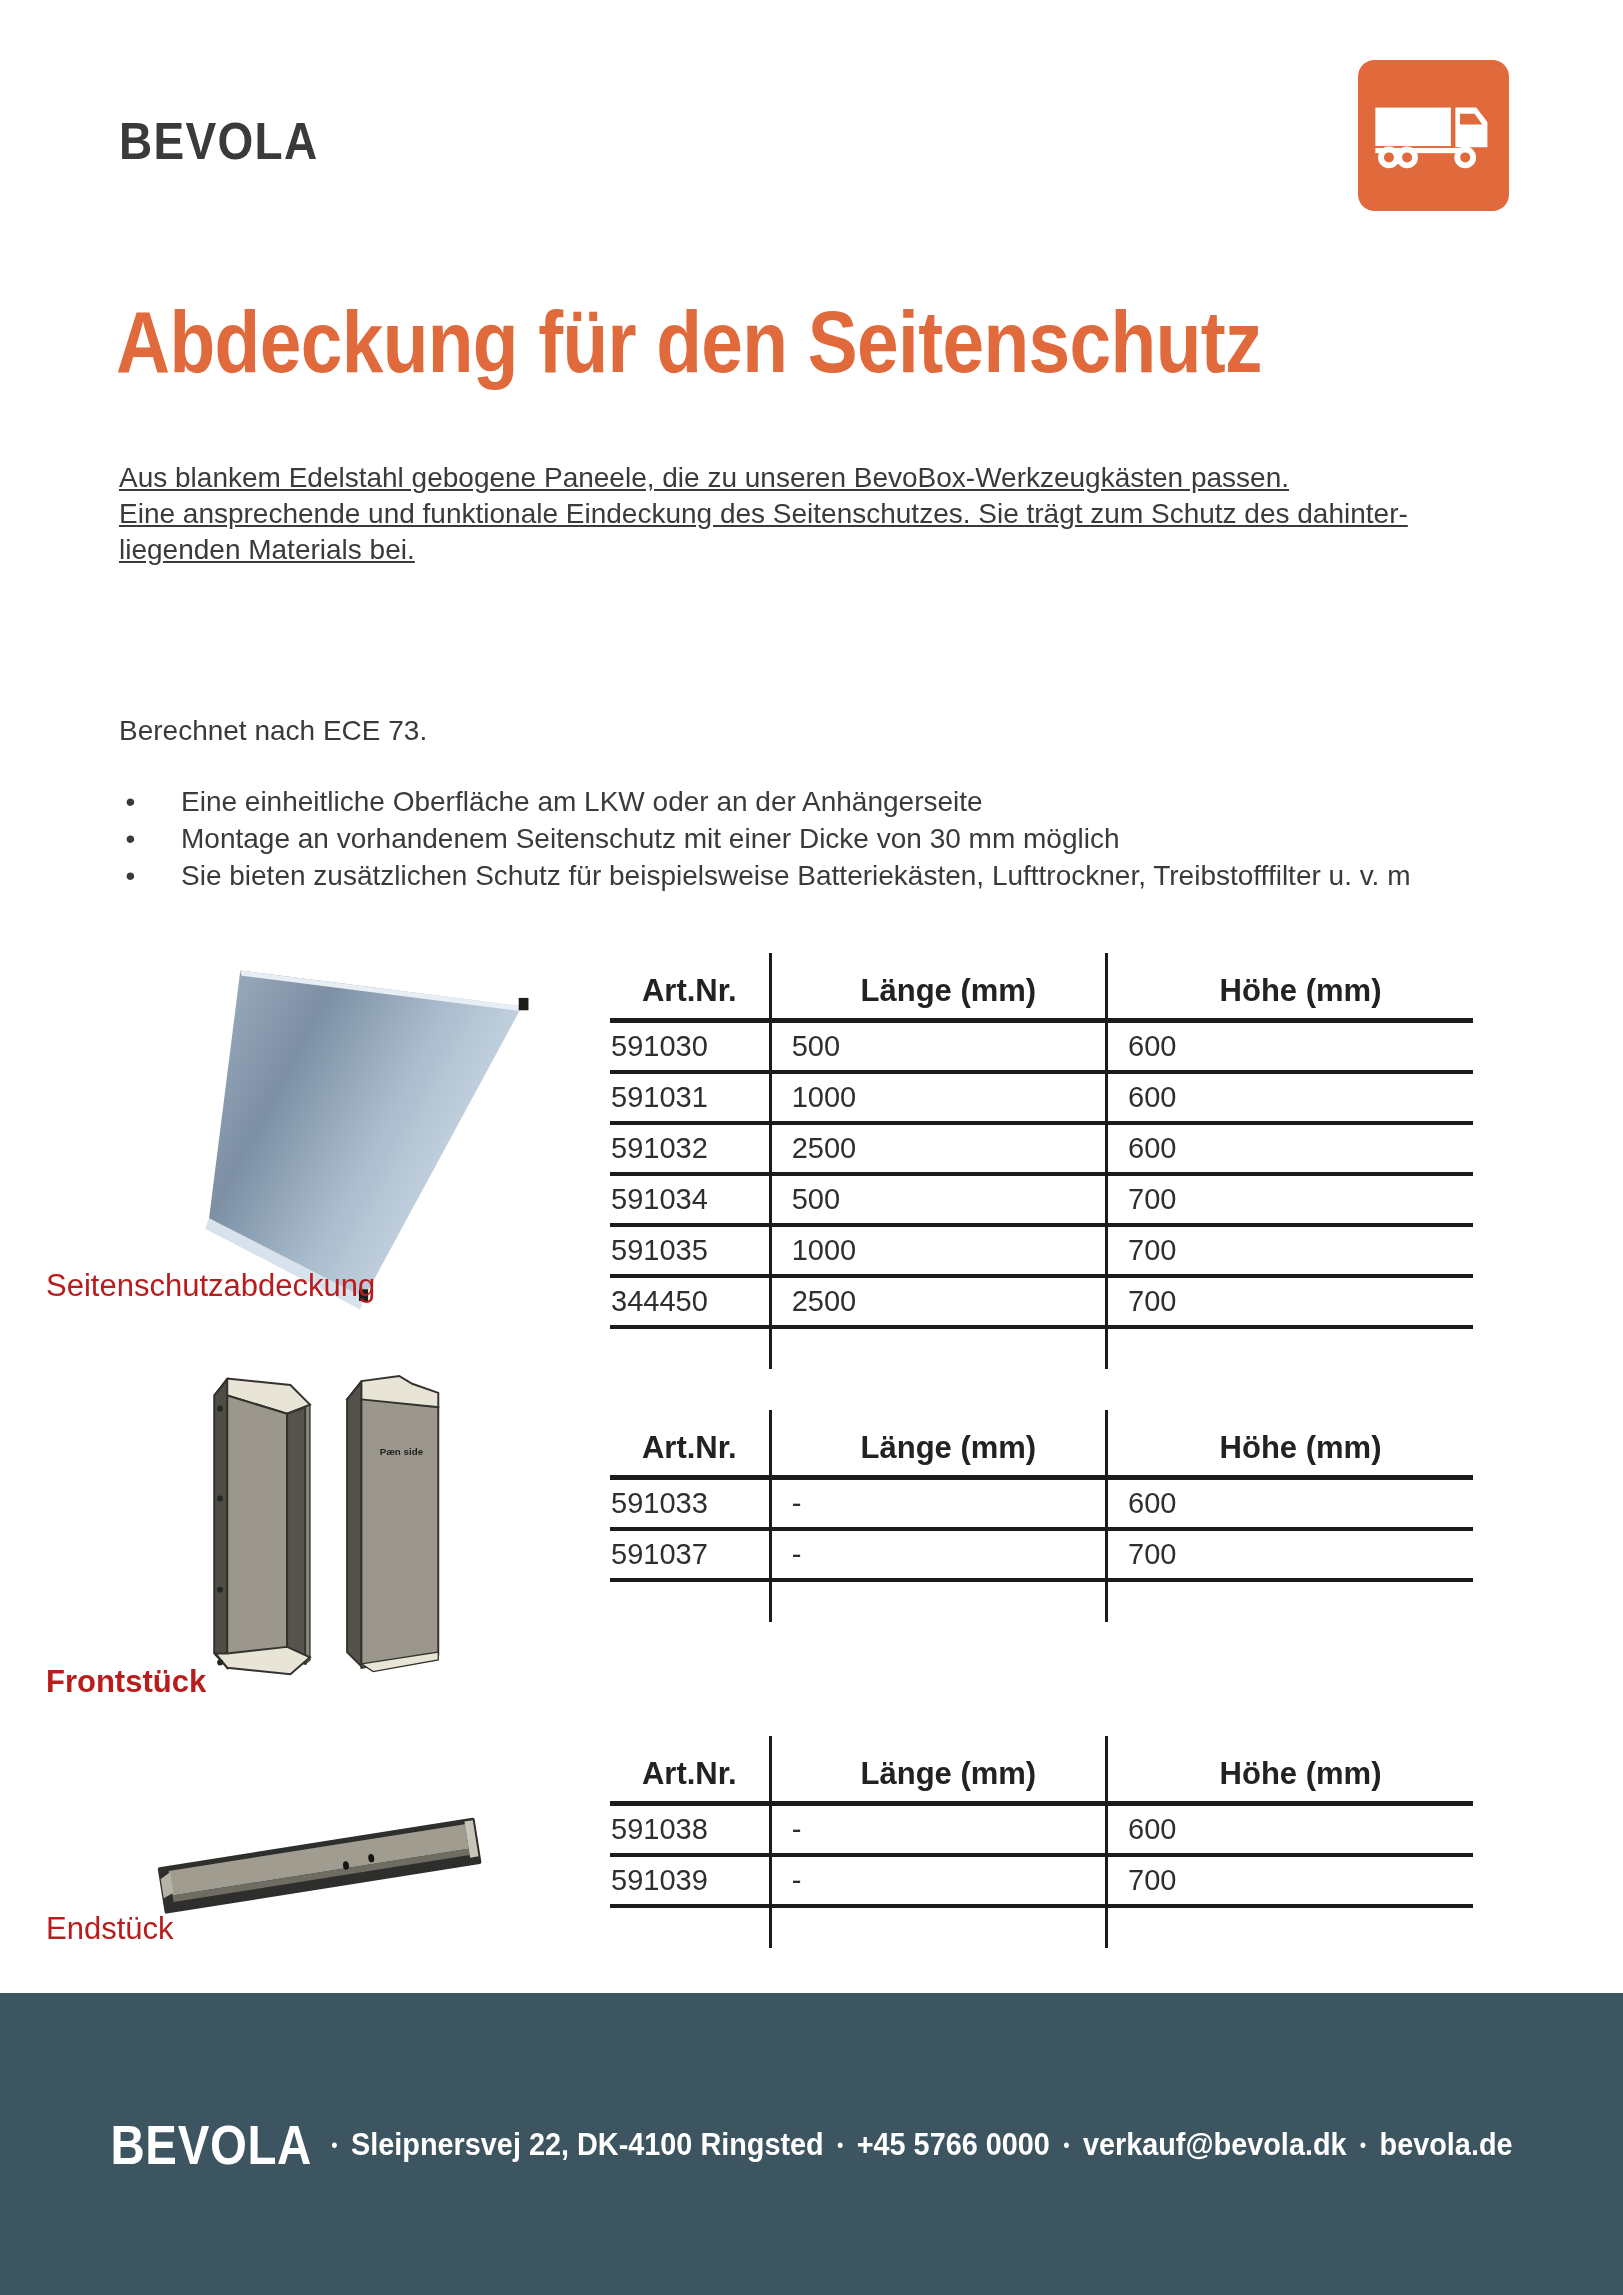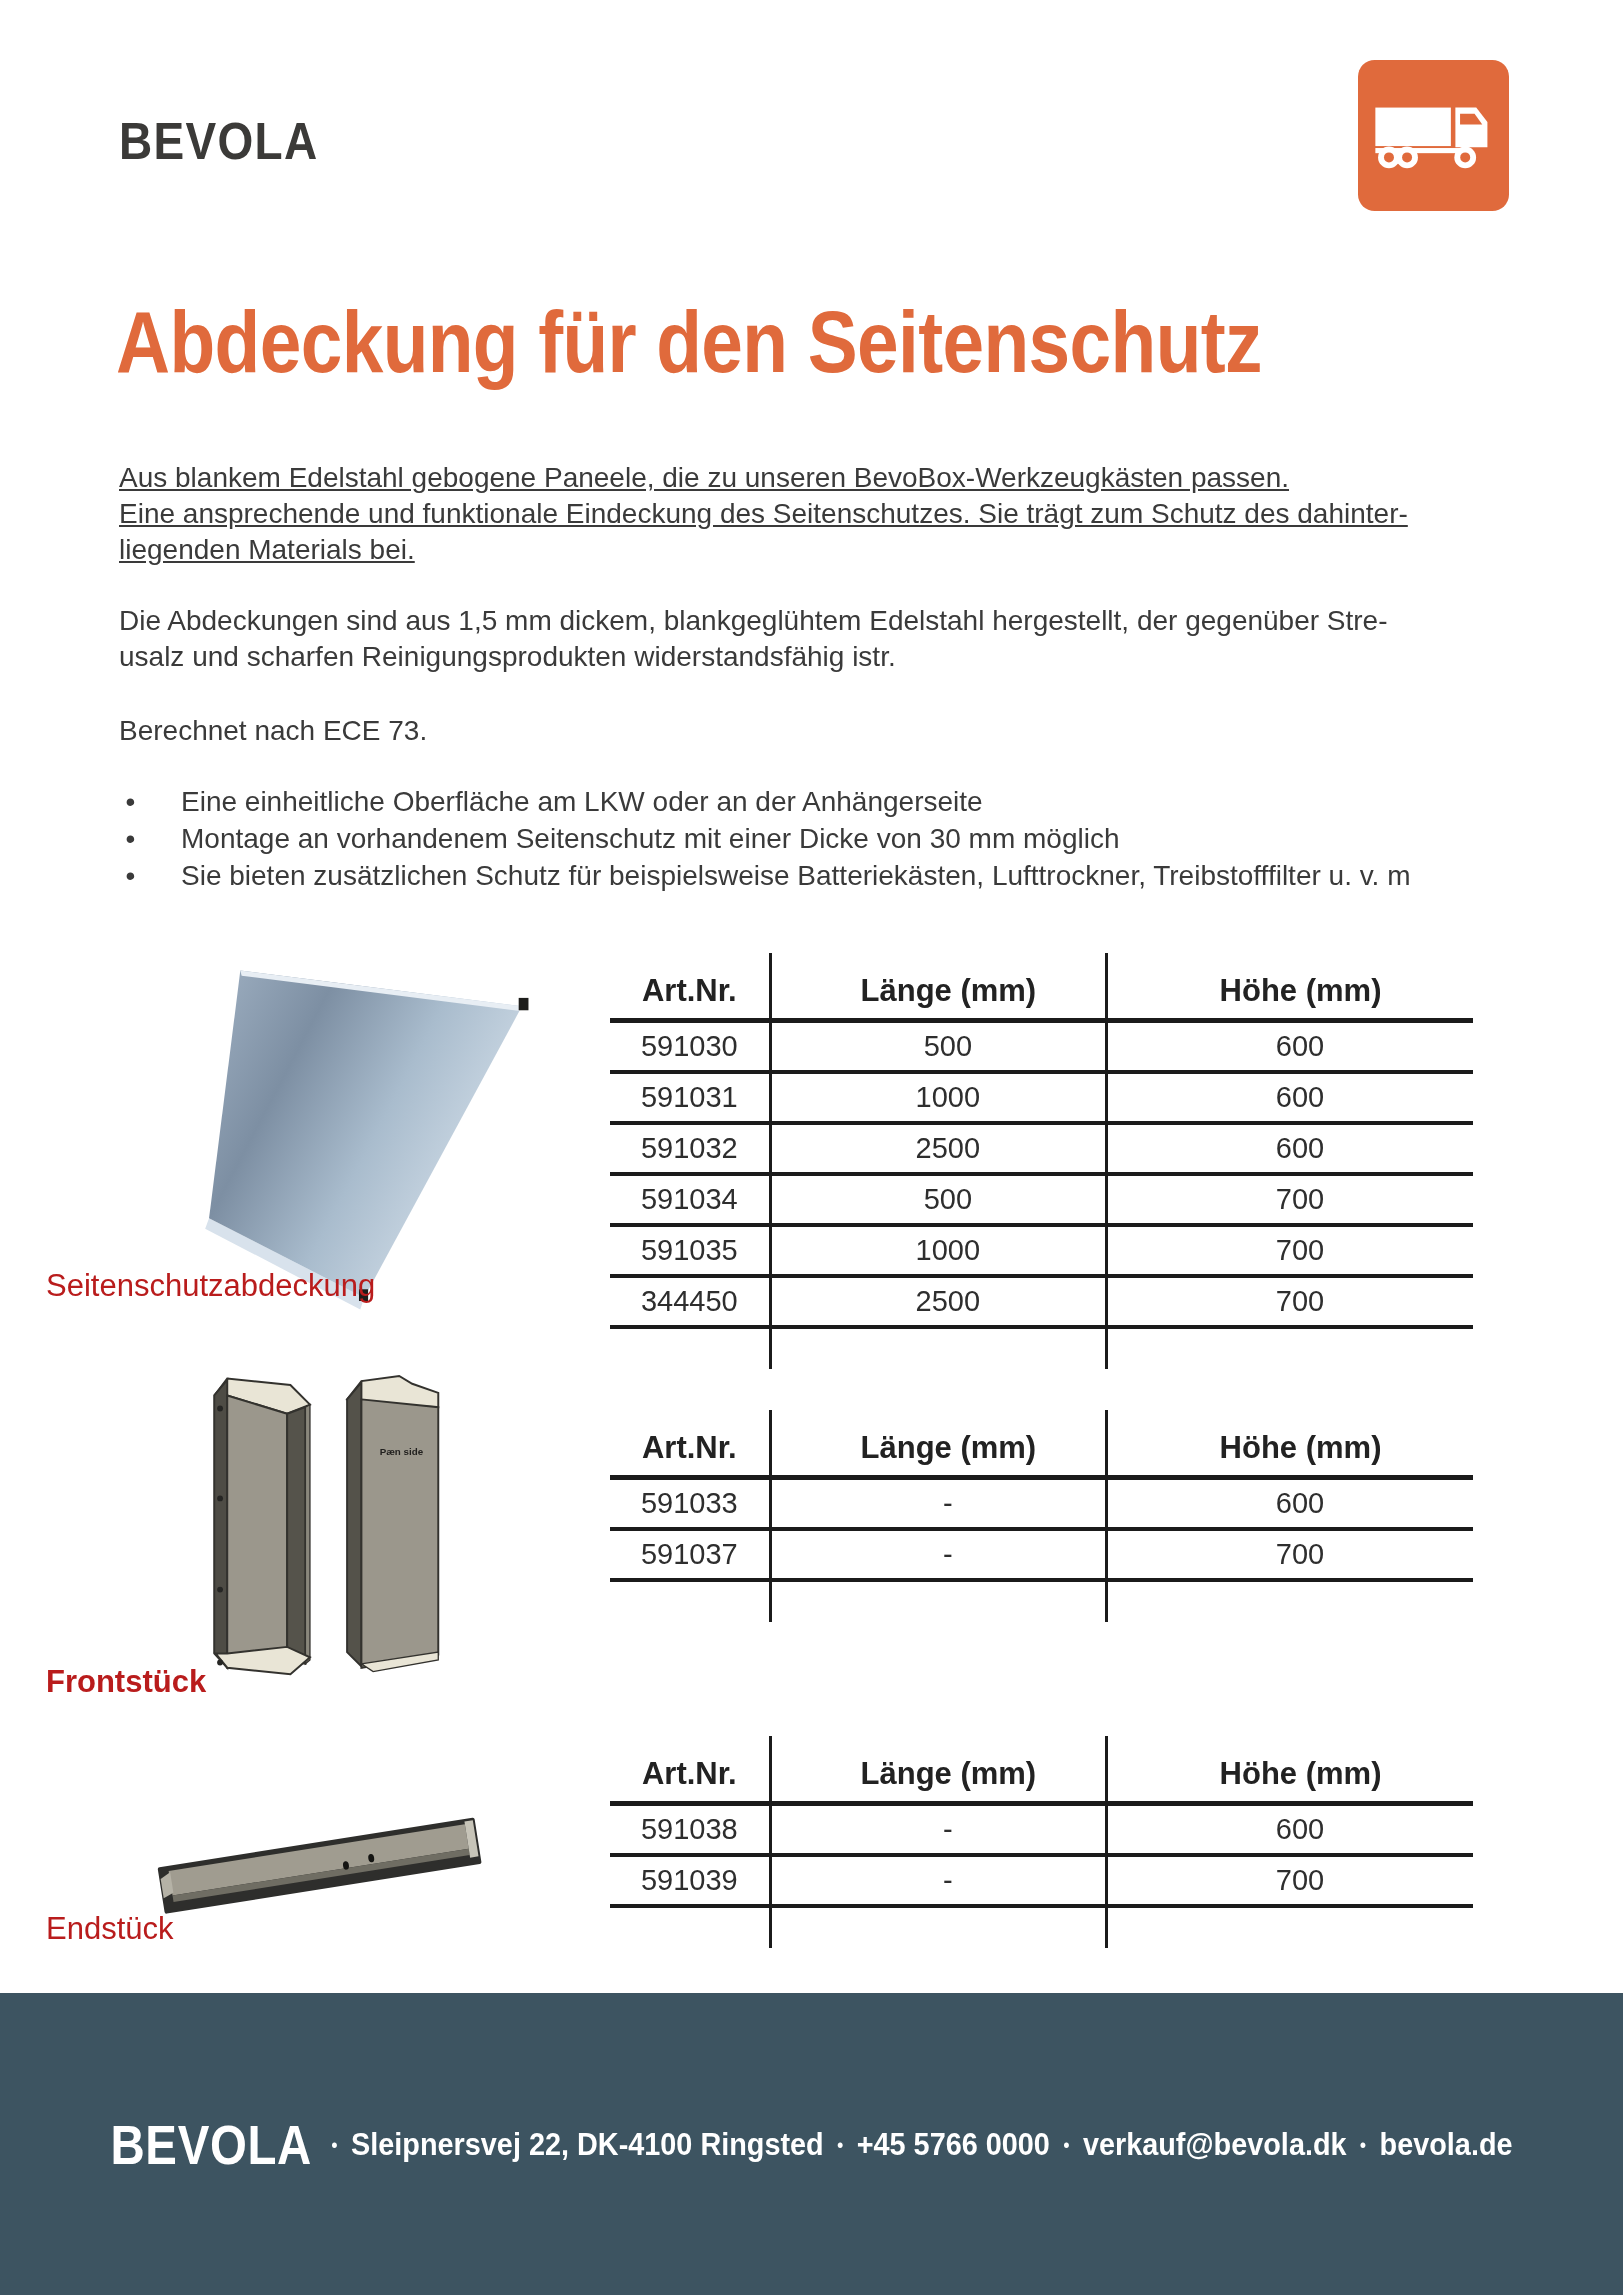--- a/index.html
+++ b/index.html
@@ -65,21 +65,21 @@
   .spec-table.t3{top:1736px;}
   .spec-table col.c0{width:160px;}
   .spec-table col.c1{width:336px;}
   .spec-table col.c2{width:366px;}
   .spec-table th{
     font-size:31px;font-weight:700;color:#222222;
     text-align:center;padding:19.6px 0 9px 0;
     border-bottom:5.2px solid var(--line,#1B1B1B);
   }
   .spec-table td{
-    font-size:29px;color:#2E2E2E;text-align:center;
+    font-size:29px;color:#2E2E2E;
     height:45px;border-bottom:4.6px solid var(--line,#1B1B1B);
   }
   .spec-table th:nth-child(n+2),
   .spec-table td:nth-child(n+2){border-left:3.9px solid var(--line,#1B1B1B);padding-left:20px;}
   .spec-table tr.tail td{border-bottom:none;height:38px;}
   
   .footer{
     position:absolute;left:0;top:1993px;width:1623px;height:303px;
     background:var(--footer-bg,#3D5461);
   }
@@ -117,22 +117,20 @@
       <circle cx="71" cy="64.5" r="7.2" fill="#ffffff"></circle>
         <circle cx="71" cy="64.5" r="3.3" fill="#E06A3C"></circle>
     </svg>
   </div>
 
   <div class="page-title">Abdeckung für den Seitenschutz</div>
 
   <div class="para para-1">Aus blankem Edelstahl gebogene Paneele, die zu unseren BevoBox-Werkzeugkästen passen.
 Eine ansprechende und funktionale Eindeckung des Seitenschutzes. Sie trägt zum Schutz des dahinter-
 liegenden Materials bei.</div>
-  <div class="para para-2">Die Abdeckungen sind aus 1,5 mm dickem, blankgeglühtem Edelstahl hergestellt, der gegenüber Stre-
-usalz und scharfen Reinigungsprodukten widerstandsfähig istr.</div>
   <div class="para para-3">Berechnet nach ECE 73.</div>
 
   <ul class="bullet-list">
     <li>
       <span class="dot">•</span>
       <span>Eine einheitliche Oberfläche am LKW oder an der Anhängerseite</span>
     </li>
     <li>
       <span class="dot">•</span>
       <span>Montage an vorhandenem Seitenschutz mit einer Dicke von 30 mm möglich</span>

